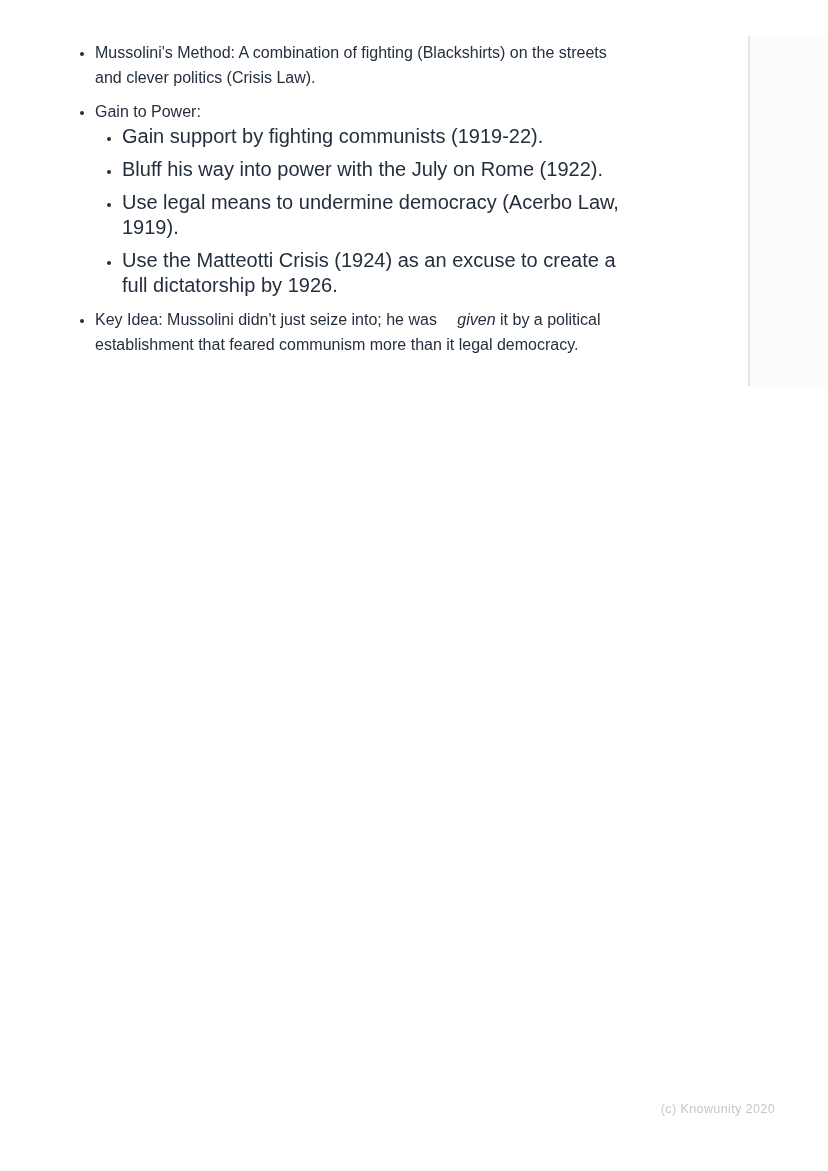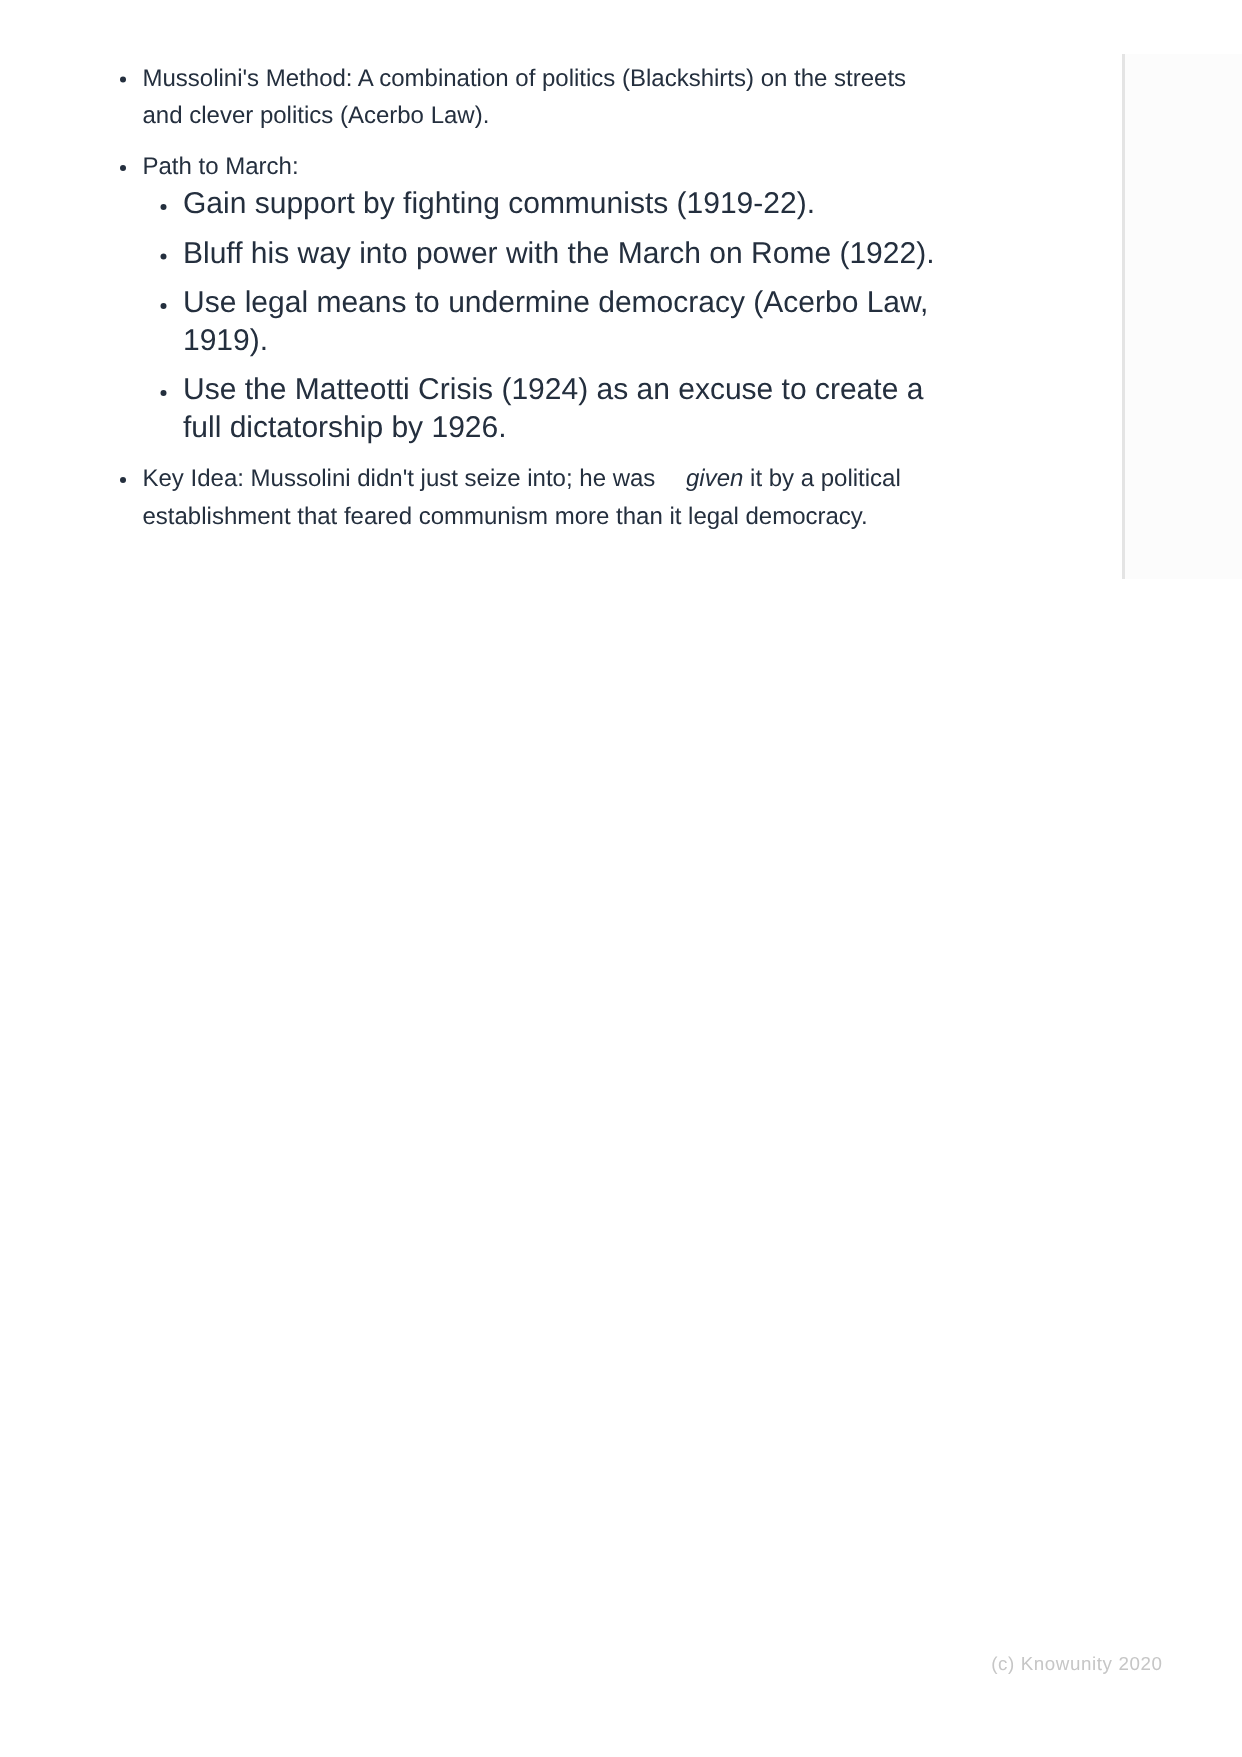--- a/index.html
+++ b/index.html
@@ -66,28 +66,28 @@
     color: #c6c6c6;
   }
 </style>
 </head>
 <body>
 
 <div class="content">
   <ul class="top-list">
 
     <li>
-      <span class="b">Mussolini's Method</span><span>: A combination of </span><span class="b">politics</span><span> (Blackshirts) on the streets and </span><span class="b">clever politics</span><span> (Acerbo Law).</span>
+      <span class="b">Mussolini's Method</span><span>: A combination of </span><span class="b">fighting</span><span> (Blackshirts) on the streets and </span><span class="b">clever politics</span><span> (Crisis Law).</span>
     </li>
 
     <li>
-      <span class="b">Path to March</span><span>:</span>
+      <span class="b">Gain to Power</span><span>:</span>
       <ul class="sub-list">
         <li>Gain support by fighting communists (1919-22).</li>
-        <li>Bluff his way into power with the March on Rome (1922).</li>
+        <li>Bluff his way into power with the July on Rome (1922).</li>
         <li>Use legal means to undermine democracy (Acerbo Law, 1919).</li>
         <li>Use the Matteotti Crisis (1924) as an excuse to create a full dictatorship by 1926.</li>
       </ul>
     </li>
 
     <li>
       <span class="b">Key Idea</span><span>: Mussolini didn't just seize into; he was </span><span class="i">given</span><span> it by a political establishment that feared communism more than it legal democracy.</span>
     </li>
 
   </ul>

